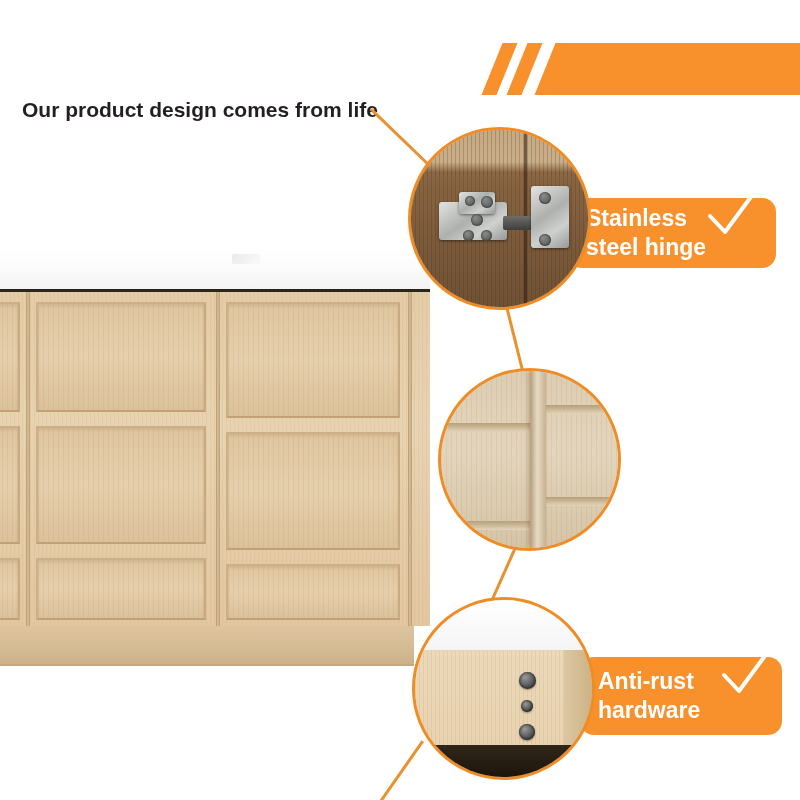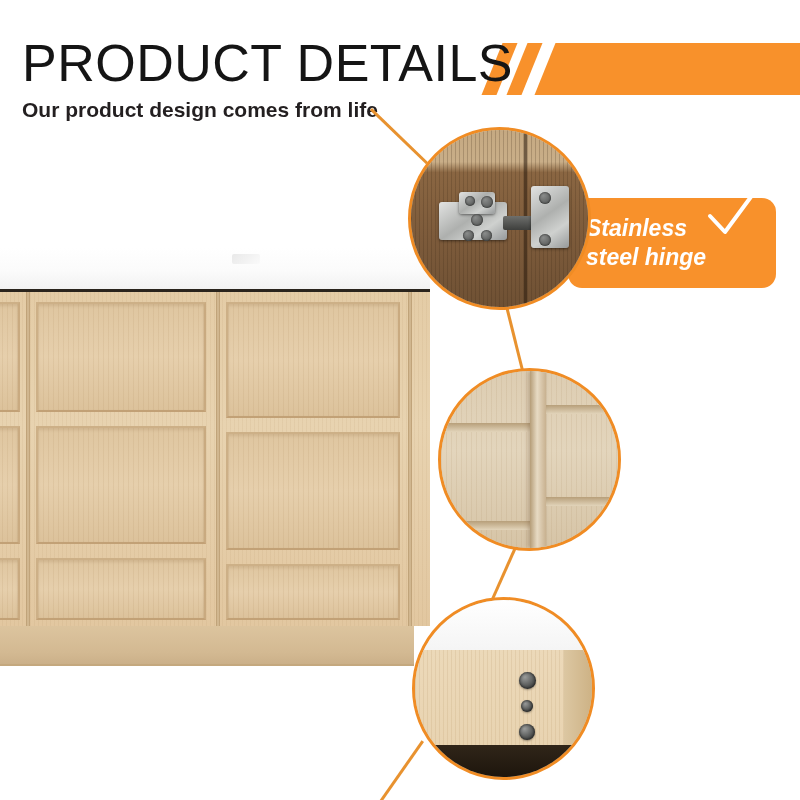--- a/index.html
+++ b/index.html
@@ -228,21 +228,20 @@
 </style>
 </head>
 <body>
 
 <div id="page">
 
   <div class="stripe stripe-thin-1"></div>
   <div class="stripe stripe-thin-2"></div>
   <div class="stripe stripe-thick"></div>
 
-  <div class="header-title">PRODUCT DETAILS</div>
   <div class="header-subtitle">Our product design comes from life</div>
 
   <div class="product">
     <div class="counter"></div>
     <div class="cab-body"></div>
 
     <div class="col-sep" style="left:32px;"></div>
     <div class="col-sep" style="left:222px;"></div>
     <div class="col-sep" style="left:414px;"></div>
 
@@ -262,32 +261,36 @@
   </div>
 
   <div class="connector" style="left:372px; top:108px; width:78px; height:2.5px; transform:rotate(44deg);"></div>
 
   <div class="connector" style="left:508px; top:306px; width:76px; height:2.5px; transform:rotate(76deg);"></div>
 
   <div class="connector" style="left:520px; top:541px; width:74px; height:2.5px; transform:rotate(114deg);"></div>
 
   <div class="connector" style="left:424px; top:742px; width:76px; height:2.5px; transform:rotate(125deg);"></div>
 
-  <div class="callout" style="left:568px; top:198px; width:208px; height:90px;font-style:italic;">
+  <div class="callout" style="left:568px; top:198px; width:208px; height:70px;">
     <div class="callout-text">Stainless
 steel hinge</div>
   </div>
   <svg class="check" style="left:700px; top:186px;" viewBox="0 0 62 62">
     <path d="M10 30 L25 46 L56 4" fill="none" stroke="#ffffff" stroke-width="4" stroke-linecap="round" stroke-linejoin="round"></path>
   </svg>
 
   <svg class="check" style="left:728px; top:420px;" viewBox="0 0 62 62">
     <path d="M10 30 L25 46 L56 4" fill="none" stroke="#ffffff" stroke-width="4" stroke-linecap="round" stroke-linejoin="round"></path>
   </svg>
 
+  <div class="callout" style="left:580px; top:657px; width:202px; height:78px;">
+    <div class="callout-text">Anti-rust
+hardware</div>
+  </div>
   <svg class="check" style="left:714px; top:645px;" viewBox="0 0 62 62">
     <path d="M10 30 L25 46 L56 4" fill="none" stroke="#ffffff" stroke-width="4" stroke-linecap="round" stroke-linejoin="round"></path>
   </svg>
 
   <div class="circle" style="left:408px; top:127px; width:183px; height:183px;">
     <div class="circle-inner">
       <div class="c1-wood"></div>
       <div class="c1-seam"></div>
 
       <div class="hinge-plate" style="left:28px; top:72px; width:68px; height:38px;"></div>

